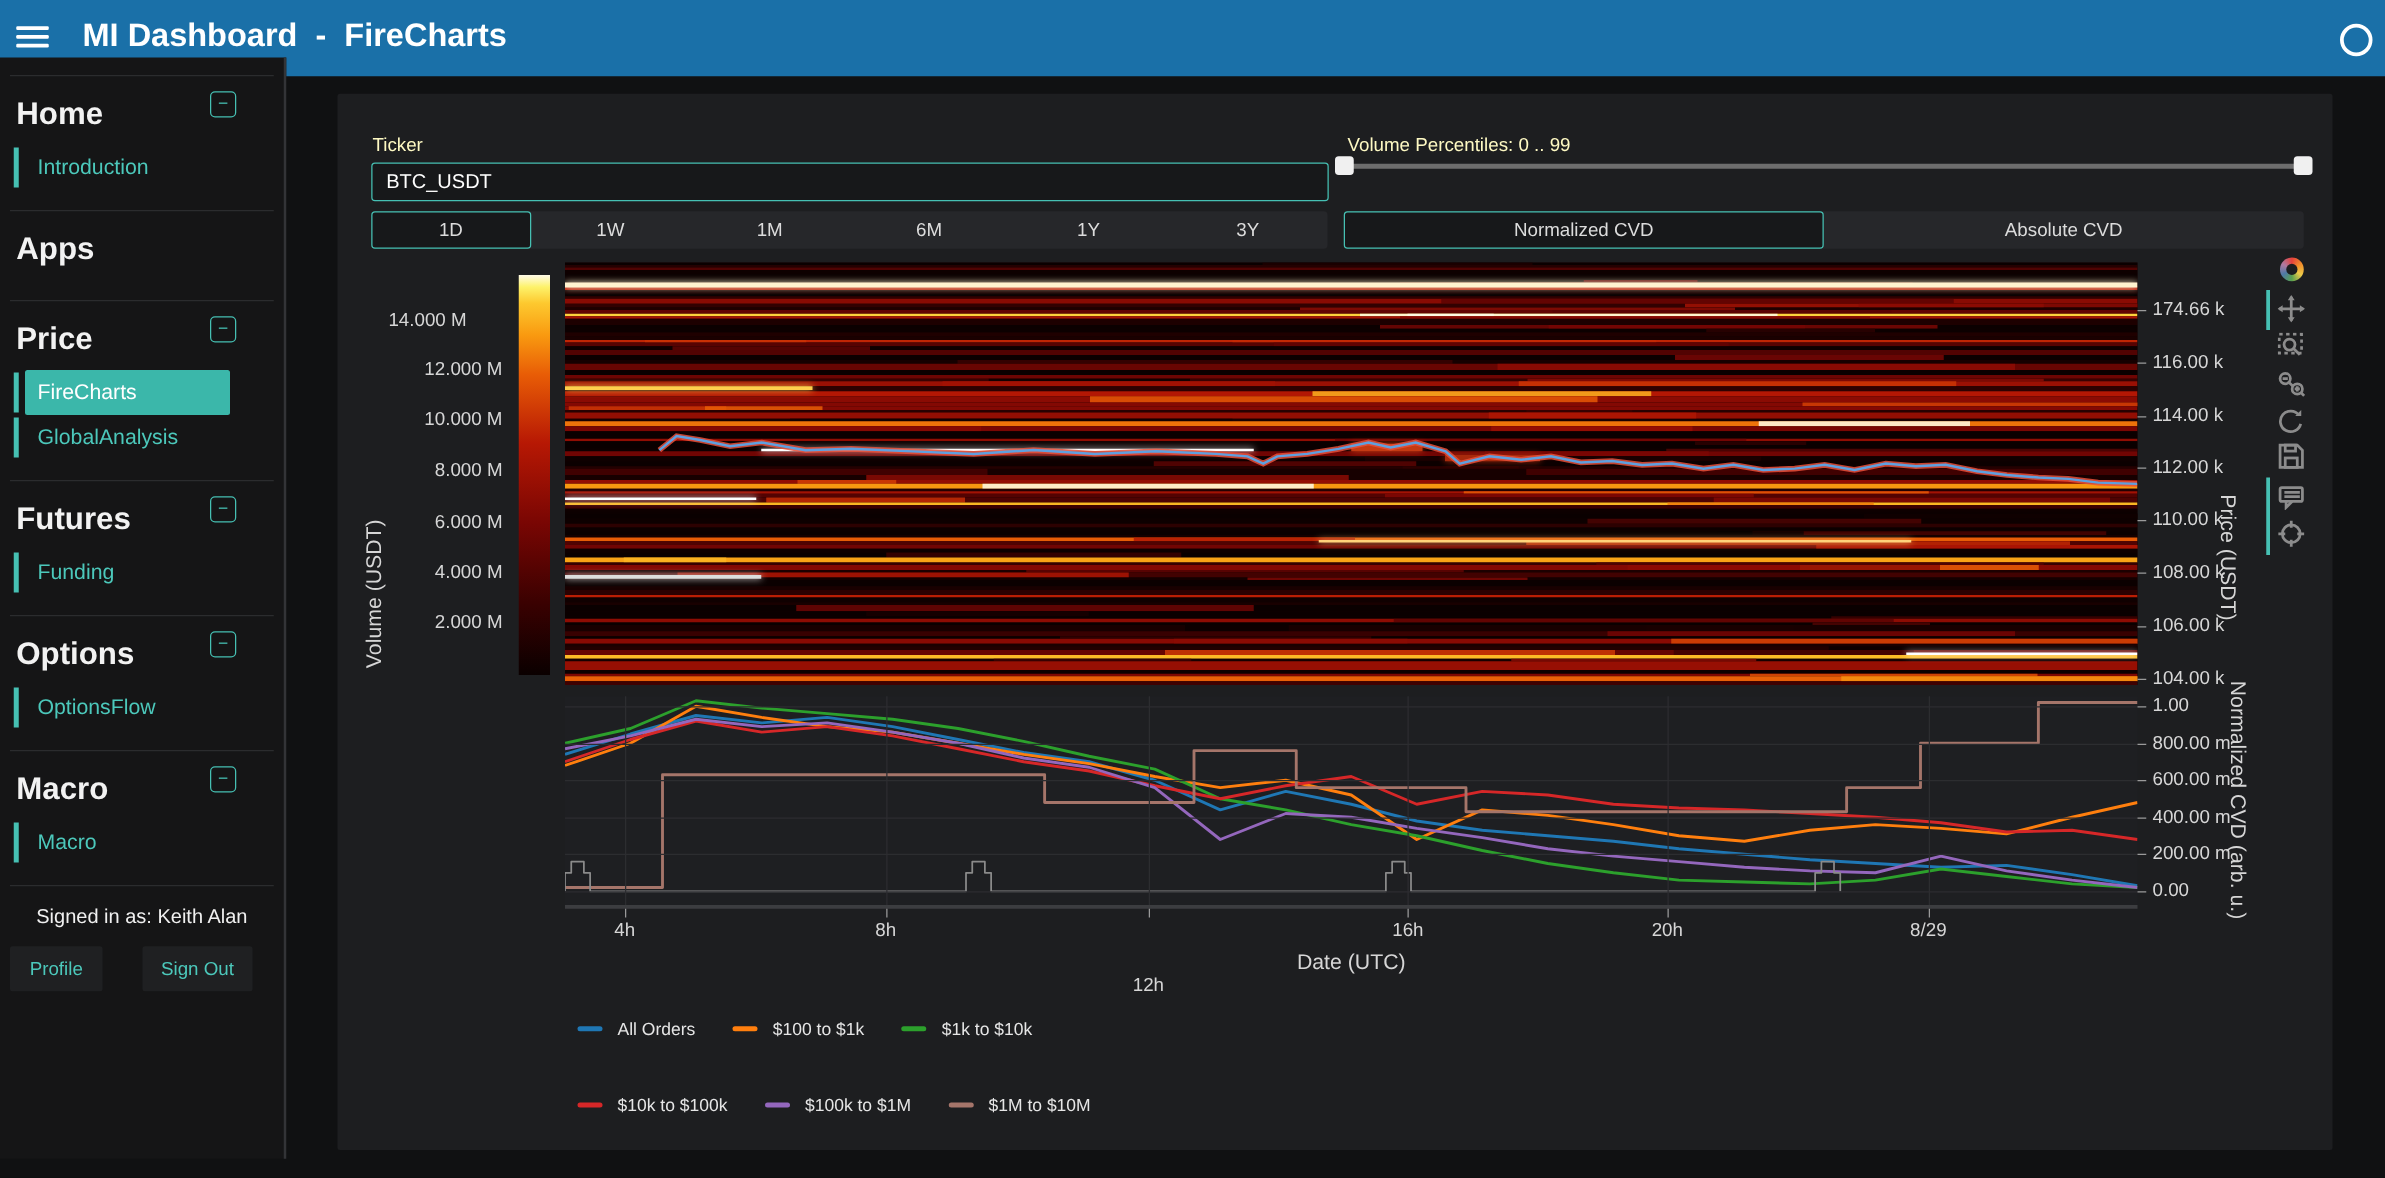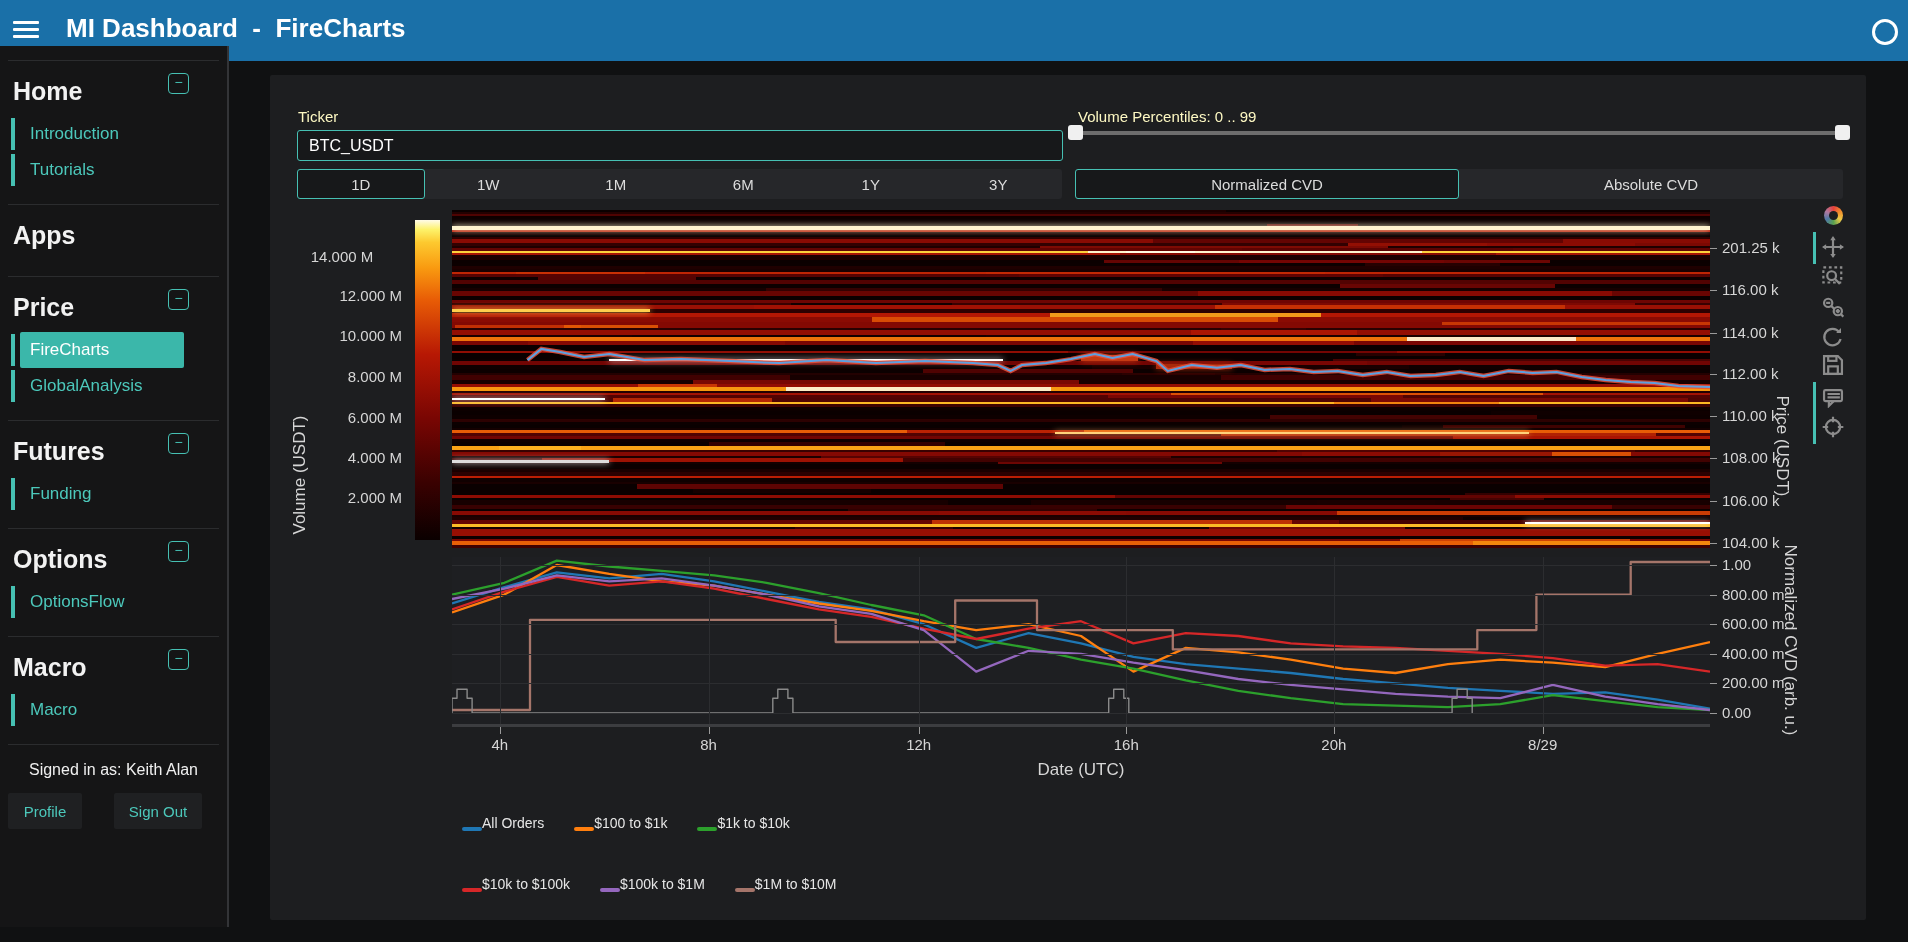--- a/index.html
+++ b/index.html
@@ -46,21 +46,21 @@
   .rot-ccw{transform:rotate(-90deg);transform-origin:center;}
   .rot-cw{transform:rotate(90deg);transform-origin:center;}
   #colorbar{position:absolute;left:415px;top:220px;width:25px;height:320px;}
   #heatmap{position:absolute;left:452px;top:210px;width:1258px;height:338px;background:#140101;overflow:hidden;}
   .hm-row,.hm-seg,.hm-feat{position:absolute;}
   #hm-overlay{position:absolute;left:0;top:0;}
   #lower{position:absolute;left:452px;top:557px;width:1258px;height:167px;background:#1e1f22;border-bottom:3px solid #3c3d40;}
   .gridline{position:absolute;background:#2c2d30;}
   .tickmark{position:absolute;background:#9a9a9a;}
   .legend-row{position:absolute;display:flex;gap:30px;}
-  .legend-item{display:flex;align-items:flex-end;gap:0;cursor:pointer;}
+  .legend-item{display:flex;align-items:center;gap:12px;cursor:pointer;}
   .legend-swatch{width:20px;height:4px;border-radius:2px;}
   .legend-label{font-size:14px;color:#e6e6e6;}
   
   #modebar{position:absolute;left:1813px;top:204px;width:40px;}
   .mb-icon{position:absolute;left:9px;width:22px;height:22px;cursor:pointer;}
   .mb-sep{position:absolute;left:0;width:3px;background:#46c0b3;}
   .mb-icon svg{stroke:#8c8c8c;fill:none;stroke-width:1.6;}
   .logo-ball{position:absolute;left:11px;width:19px;height:19px;border-radius:50%;
     background:conic-gradient(#e6413c,#f28e2b,#edc948,#59a14f,#4e79a7,#b07aa1,#e6413c);}
   .logo-ball::after{content:"";position:absolute;left:5px;top:5px;width:9px;height:9px;border-radius:50%;background:#1d1e20;}
@@ -82,24 +82,20 @@
 
   <div class="sidebar">
     <nav id="sidebar-sections">
         <div class="side-divider"></div>
         <div class="side-section">
           <div class="side-title">Home</div>
           <div class="collapse-btn">−</div>
           <div class="side-link">
             <div class="bar"></div>
             <div class="lbl">Introduction</div>
-          </div>
-          <div class="side-link">
-            <div class="bar"></div>
-            <div class="lbl">Tutorials</div>
           </div>
         </div>
         <div class="side-divider"></div>
         <div class="side-section">
           <div class="side-title">Apps</div>
         </div>
         <div class="side-divider"></div>
         <div class="side-section">
           <div class="side-title">Price</div>
           <div class="collapse-btn">−</div>
@@ -491,21 +487,21 @@
     </div>
 
 <div class="axis-lbl" style="left: 282px; top: 248.12px; width: 120px; text-align: center;">14.000 M</div>
     <div class="axis-lbl" style="left: 282px; top: 287.16px; width: 120px; text-align: right;">12.000 M</div>
     <div class="axis-lbl" style="left: 282px; top: 327.16px; width: 120px; text-align: right;">10.000 M</div>
     <div class="axis-lbl" style="left: 282px; top: 368.12px; width: 120px; text-align: right;">8.000 M</div>
     <div class="axis-lbl" style="left: 282px; top: 409.08px; width: 120px; text-align: right;">6.000 M</div>
     <div class="axis-lbl" style="left: 282px; top: 449.08px; width: 120px; text-align: right;">4.000 M</div>
     <div class="axis-lbl" style="left: 282px; top: 489.08px; width: 120px; text-align: right;">2.000 M</div>
     <div class="tickmark" style="left: 1710px; top: 247.856px; width: 7px; height: 1px;"></div>
-    <div class="axis-lbl" style="left: 1722px; top: 238.856px;">201.25 k</div>
+    <div class="axis-lbl" style="left: 1722px; top: 238.856px;">174.66 k</div>
     <div class="tickmark" style="left: 1710px; top: 290.106px; width: 7px; height: 1px;"></div>
     <div class="axis-lbl" style="left: 1722px; top: 281.106px;">116.00 k</div>
     <div class="tickmark" style="left: 1710px; top: 333.032px; width: 7px; height: 1px;"></div>
     <div class="axis-lbl" style="left: 1722px; top: 324.032px;">114.00 k</div>
     <div class="tickmark" style="left: 1710px; top: 373.93px; width: 7px; height: 1px;"></div>
     <div class="axis-lbl" style="left: 1722px; top: 364.93px;">112.00 k</div>
     <div class="tickmark" style="left: 1710px; top: 415.842px; width: 7px; height: 1px;"></div>
     <div class="axis-lbl" style="left: 1722px; top: 406.842px;">110.00 k</div>
     <div class="tickmark" style="left: 1710px; top: 458.092px; width: 7px; height: 1px;"></div>
     <div class="axis-lbl" style="left: 1722px; top: 449.092px;">108.00 k</div>
@@ -523,20 +519,20 @@
     <div class="axis-lbl" style="left: 1722px; top: 644.8px;">400.00 m</div>
     <div class="tickmark" style="left: 1710px; top: 683.4px; width: 7px; height: 1px;"></div>
     <div class="axis-lbl" style="left: 1722px; top: 674.4px;">200.00 m</div>
     <div class="tickmark" style="left: 1710px; top: 713px; width: 7px; height: 1px;"></div>
     <div class="axis-lbl" style="left: 1722px; top: 704px;">0.00</div>
     <div class="tickmark" style="left: 499.804px; top: 727px; width: 1px; height: 7px;"></div>
     <div class="axis-lbl" style="left: 469.804px; top: 736px; width: 60px; text-align: center;">4h</div>
     <div class="tickmark" style="left: 708.632px; top: 727px; width: 1px; height: 7px;"></div>
     <div class="axis-lbl" style="left: 678.632px; top: 736px; width: 60px; text-align: center;">8h</div>
     <div class="tickmark" style="left: 918.718px; top: 727px; width: 1px; height: 7px;"></div>
-    <div class="axis-lbl" style="left: 888.718px; top: 736px; width: 60px; text-align: center;">12h</div>
+    <div class="axis-lbl" style="left: 888.718px; top: 780px; width: 60px; text-align: center;">12h</div>
     <div class="tickmark" style="left: 1126.29px; top: 727px; width: 1px; height: 7px;"></div>
     <div class="axis-lbl" style="left: 1096.29px; top: 736px; width: 60px; text-align: center;">16h</div>
     <div class="tickmark" style="left: 1333.86px; top: 727px; width: 1px; height: 7px;"></div>
     <div class="axis-lbl" style="left: 1303.86px; top: 736px; width: 60px; text-align: center;">20h</div>
     <div class="tickmark" style="left: 1542.69px; top: 727px; width: 1px; height: 7px;"></div>
     <div class="axis-lbl" style="left: 1512.69px; top: 736px; width: 60px; text-align: center;">8/29</div>
   </div>
 
 </body></html>

